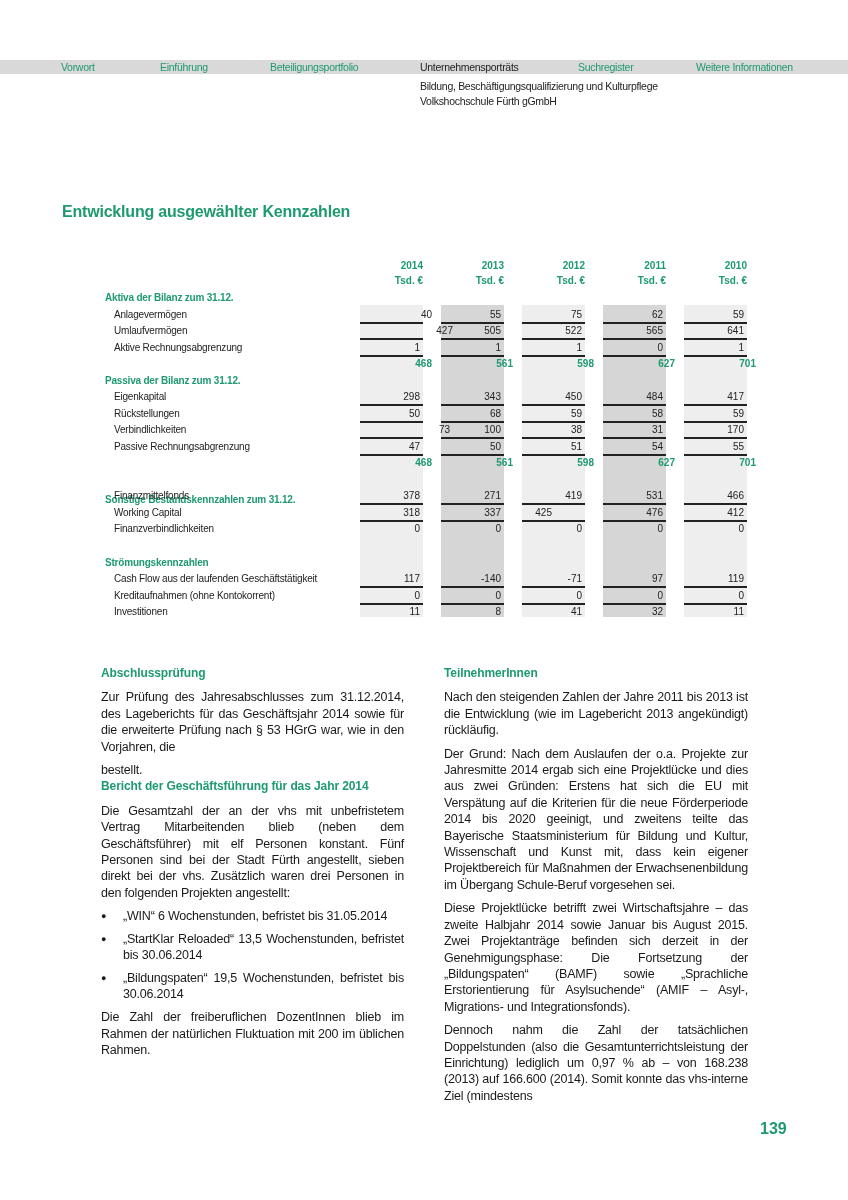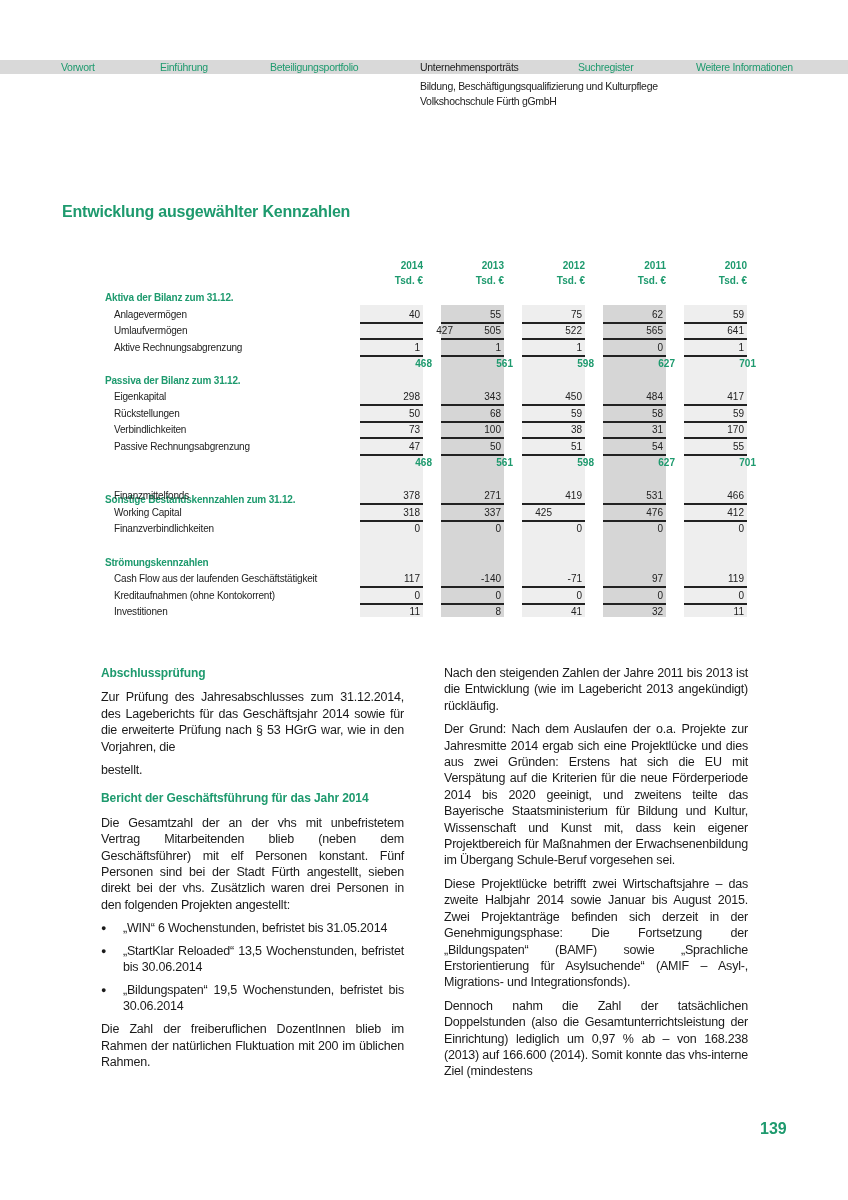--- a/index.html
+++ b/index.html
@@ -62,21 +62,21 @@
     <div class="year-hdr" style="left: 444px; top: 260px;">2013</div>
     <div class="unit-hdr" style="left: 444px; top: 275px;">Tsd. €</div>
     <div class="year-hdr" style="left: 525px; top: 260px;">2012</div>
     <div class="unit-hdr" style="left: 525px; top: 275px;">Tsd. €</div>
     <div class="year-hdr" style="left: 606px; top: 260px;">2011</div>
     <div class="unit-hdr" style="left: 606px; top: 275px;">Tsd. €</div>
     <div class="year-hdr" style="left: 687px; top: 260px;">2010</div>
     <div class="unit-hdr" style="left: 687px; top: 275px;">Tsd. €</div>
     <div class="group-label" style="top: 292px;">Aktiva der Bilanz zum 31.12.</div>
     <div class="row-label" style="top: 308.5px;">Anlagevermögen</div>
-    <div class="cell" style="left: 360px; top: 308.5px;">40</div>
+    <div class="cell" style="left: 360px; top: 308.5px; padding-left: 12px;">40</div>
     <div class="rule" style="left: 360px; width: 63px; top: 321.5px;"></div>
     <div class="cell" style="left: 441px; top: 308.5px;">55</div>
     <div class="rule" style="left: 441px; width: 63px; top: 321.5px;"></div>
     <div class="cell" style="left: 522px; top: 308.5px;">75</div>
     <div class="rule" style="left: 522px; width: 63px; top: 321.5px;"></div>
     <div class="cell" style="left: 603px; top: 308.5px;">62</div>
     <div class="rule" style="left: 603px; width: 63px; top: 321.5px;"></div>
     <div class="cell" style="left: 684px; top: 308.5px;">59</div>
     <div class="rule" style="left: 684px; width: 63px; top: 321.5px;"></div>
     <div class="row-label" style="top: 325px;">Umlaufvermögen</div>
@@ -123,21 +123,21 @@
     <div class="rule" style="left: 360px; width: 63px; top: 420.5px;"></div>
     <div class="cell" style="left: 441px; top: 407.5px;">68</div>
     <div class="rule" style="left: 441px; width: 63px; top: 420.5px;"></div>
     <div class="cell" style="left: 522px; top: 407.5px;">59</div>
     <div class="rule" style="left: 522px; width: 63px; top: 420.5px;"></div>
     <div class="cell" style="left: 603px; top: 407.5px;">58</div>
     <div class="rule" style="left: 603px; width: 63px; top: 420.5px;"></div>
     <div class="cell" style="left: 684px; top: 407.5px;">59</div>
     <div class="rule" style="left: 684px; width: 63px; top: 420.5px;"></div>
     <div class="row-label" style="top: 424px;">Verbindlichkeiten</div>
-    <div class="cell" style="left: 360px; top: 424px;">73</div>
+    <div class="cell" style="left: 360px; top: 424px; padding-left: 30px;">73</div>
     <div class="rule" style="left: 360px; width: 63px; top: 437px;"></div>
     <div class="cell" style="left: 441px; top: 424px;">100</div>
     <div class="rule" style="left: 441px; width: 63px; top: 437px;"></div>
     <div class="cell" style="left: 522px; top: 424px;">38</div>
     <div class="rule" style="left: 522px; width: 63px; top: 437px;"></div>
     <div class="cell" style="left: 603px; top: 424px;">31</div>
     <div class="rule" style="left: 603px; width: 63px; top: 437px;"></div>
     <div class="cell" style="left: 684px; top: 424px;">170</div>
     <div class="rule" style="left: 684px; width: 63px; top: 437px;"></div>
     <div class="row-label" style="top: 440.5px;">Passive Rechnungsabgrenzung</div>
@@ -212,31 +212,32 @@
     <div class="cell" style="left: 360px; top: 606px;">11</div>
     <div class="cell" style="left: 441px; top: 606px;">8</div>
     <div class="cell" style="left: 522px; top: 606px;">41</div>
     <div class="cell" style="left: 603px; top: 606px;">32</div>
     <div class="cell" style="left: 684px; top: 606px;">11</div>
   </div>
 
 <div class="col-text" style="left:101px; top:665px; width:303px">
   <div class="h3">Abschlussprüfung</div>
   <p>Zur Prüfung des Jahresabschlusses zum 31.12.2014, des Lageberichts für das Geschäftsjahr 2014 sowie für die erweiterte Prüfung nach § 53 HGrG war, wie in den Vorjahren, die</p>
-  <p style="margin-bottom:12px">bestellt.</p>
+  <p style="margin-bottom:0">bestellt.</p>
   <div class="h3">Bericht der Geschäftsführung für das Jahr 2014</div>
   <p>Die Gesamtzahl der an der vhs mit unbefristetem Vertrag Mitarbeitenden blieb (neben dem Geschäftsführer) mit elf Personen konstant. Fünf Personen sind bei der Stadt Fürth angestellt, sieben direkt bei der vhs. Zusätzlich waren drei Personen in den folgenden Projekten angestellt:</p>
   <ul class="bullets">
     <li>„WIN“ 6 Wochenstunden, befristet bis 31.05.2014</li>
     <li>„StartKlar Reloaded“ 13,5 Wochenstunden, befristet bis 30.06.2014</li>
     <li>„Bildungspaten“ 19,5 Wochenstunden, befristet bis 30.06.2014</li>
   </ul>
   <p>Die Zahl der freiberuflichen DozentInnen blieb im Rahmen der natürlichen Fluktuation mit 200 im üblichen Rahmen.</p>
 </div>
 
 <div class="col-text" style="left:444px; top:665px; width:304px">
+  <div class="h3">TeilnehmerInnen</div>
   <p>Nach den steigenden Zahlen der Jahre 2011 bis 2013 ist die Entwicklung (wie im Lagebericht 2013 angekündigt) rückläufig.</p>
   <p>Der Grund: Nach dem Auslaufen der o.a. Projekte zur Jahresmitte 2014 ergab sich eine Projektlücke und dies aus zwei Gründen: Erstens hat sich die EU mit Verspätung auf die Kriterien für die neue Förderperiode 2014 bis 2020 geeinigt, und zweitens teilte das Bayerische Staatsministerium für Bildung und Kultur, Wissenschaft und Kunst mit, dass kein eigener Projektbereich für Maßnahmen der Erwachsenenbildung im Übergang Schule-Beruf vorgesehen sei.</p>
   <p>Diese Projektlücke betrifft zwei Wirtschaftsjahre – das zweite Halbjahr 2014 sowie Januar bis August 2015. Zwei Projektanträge befinden sich derzeit in der Genehmigungsphase: Die Fortsetzung der „Bildungspaten“ (BAMF) sowie „Sprachliche Erstorientierung für Asylsuchende“ (AMIF – Asyl-, Migrations- und Integrationsfonds).</p>
   <p>Dennoch nahm die Zahl der tatsächlichen Doppelstunden (also die Gesamtunterrichtsleistung der Einrichtung) lediglich um 0,97 % ab – von 168.238 (2013) auf 166.600 (2014). Somit konnte das vhs-interne Ziel (mindestens</p>
 </div>
 
 <div class="page-number">139</div>
 
 </body></html>

